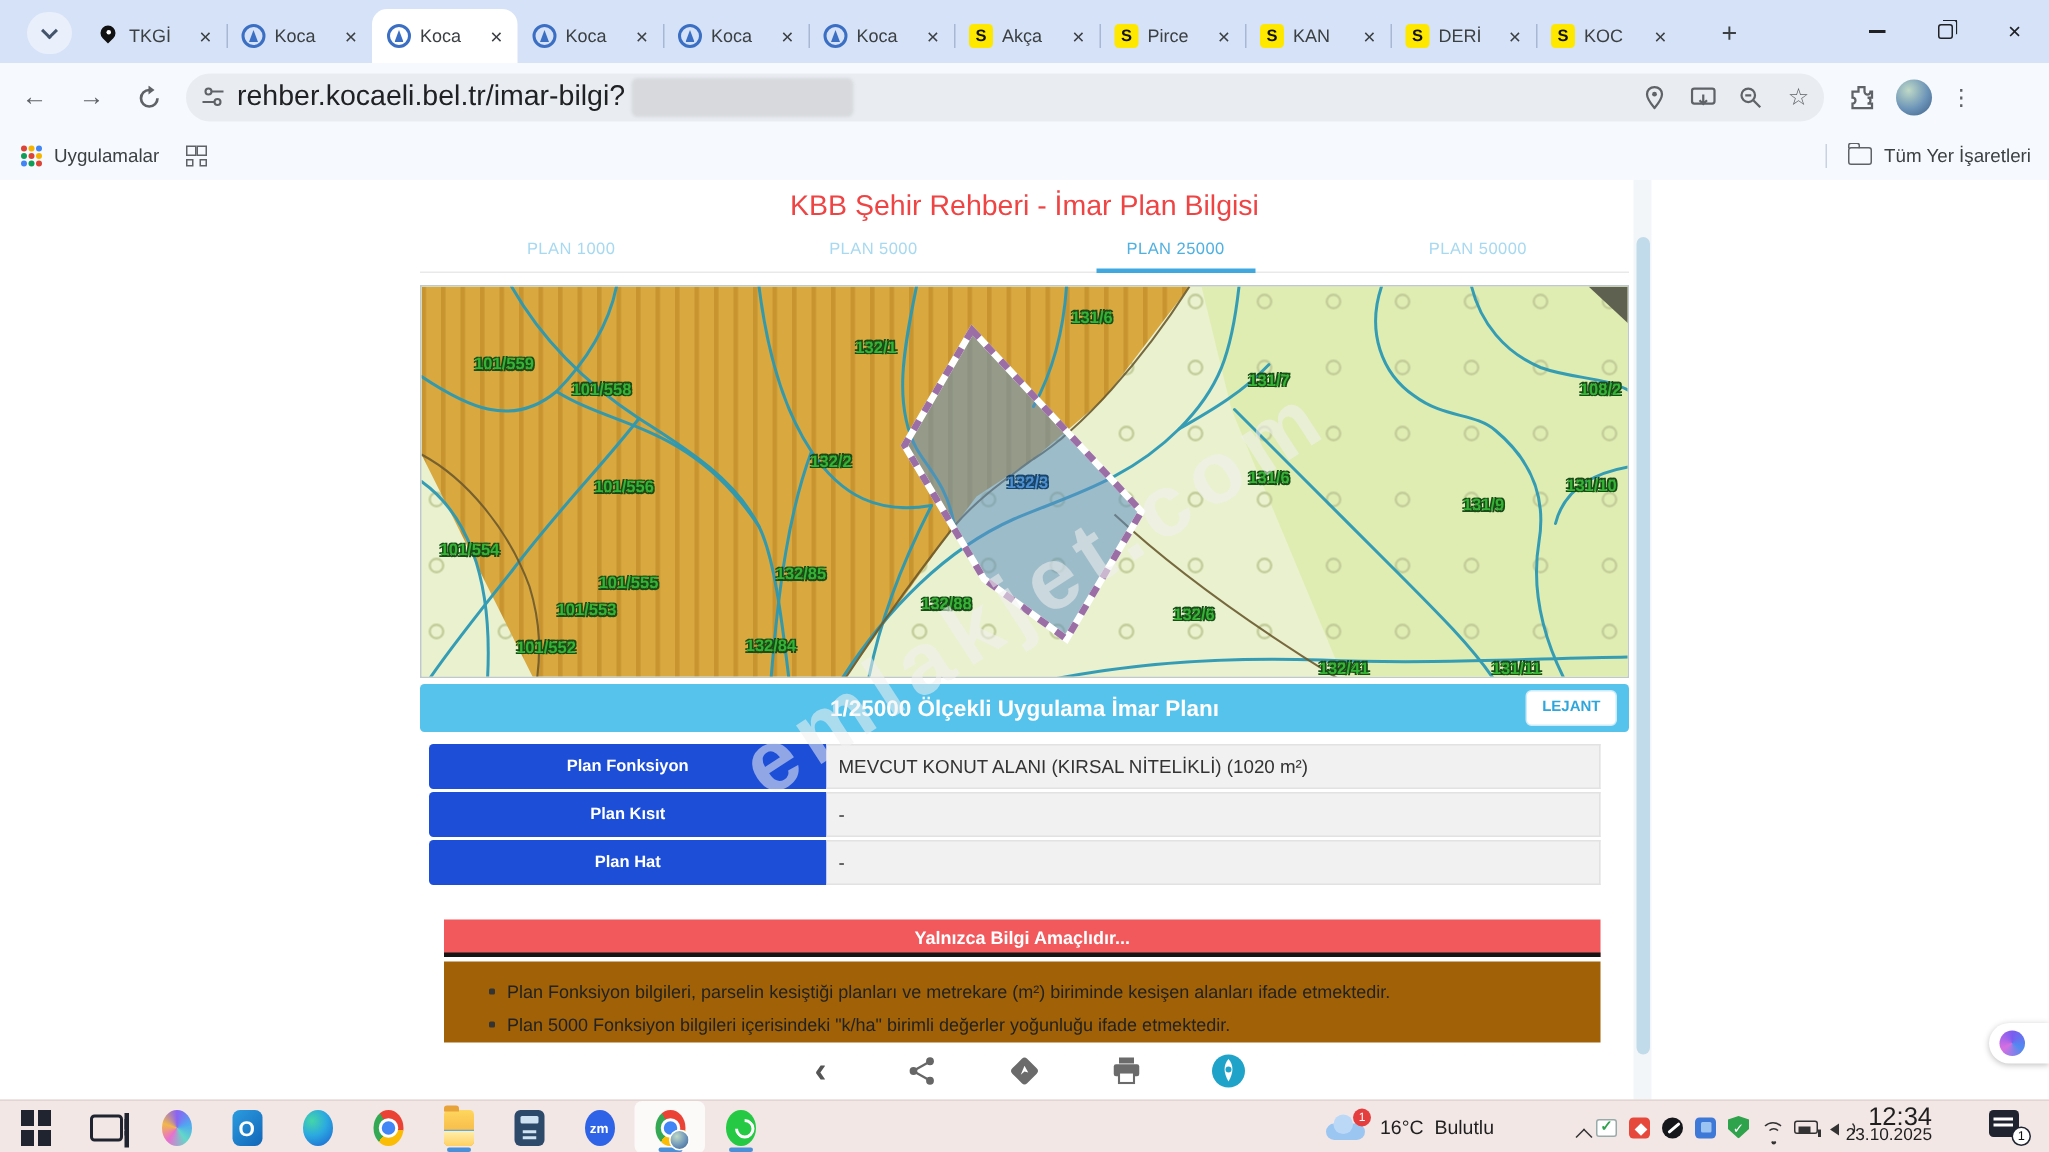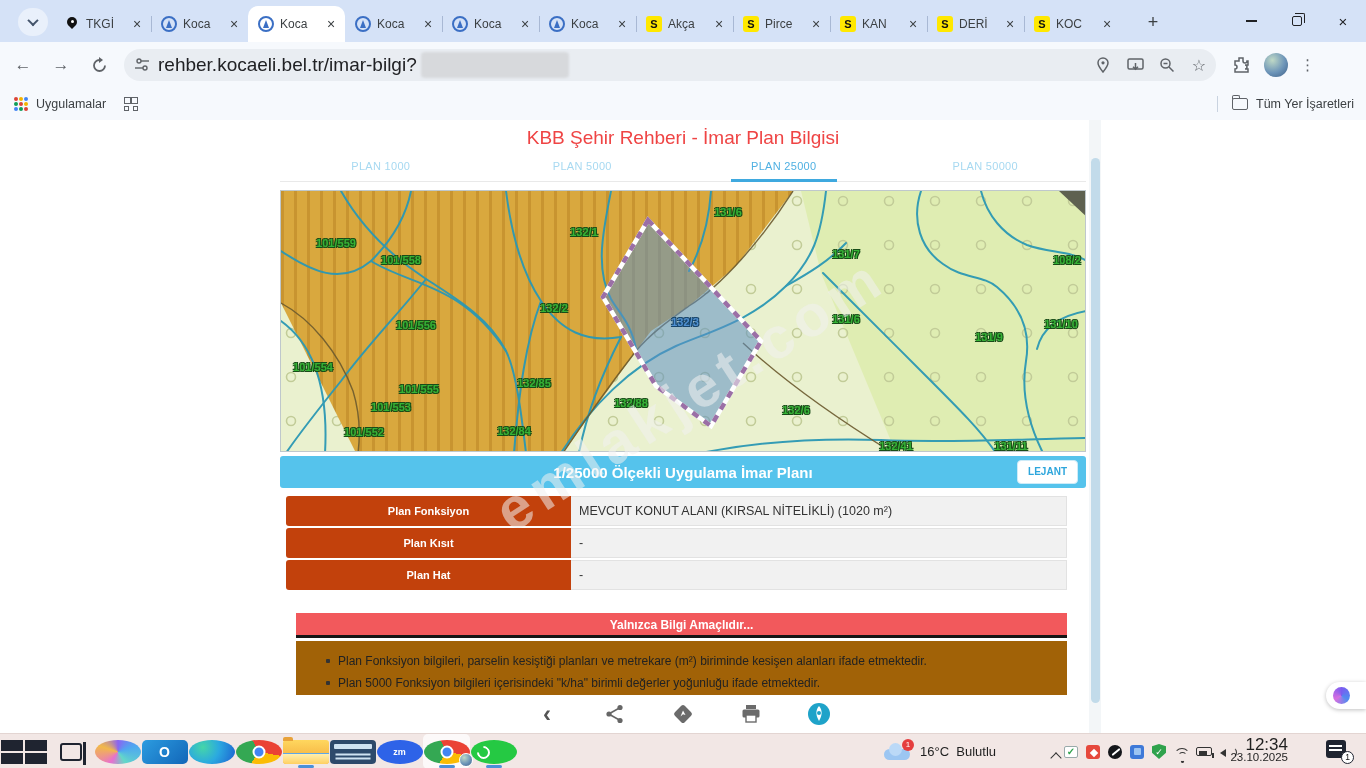--- a/index.html
+++ b/index.html
@@ -78,21 +78,21 @@
     font-size:58px; font-weight:bold; letter-spacing:7px; color:rgba(240,240,240,0.55); pointer-events:none; z-index:6; }
 
   
   .banner { position:absolute; left:0; top:336px; width:806px; height:32px; background:#55C3EC; border-radius:3px; display:flex; align-items:center; justify-content:center; }
   .banner-title { color:#fff; font-size:15px; font-weight:bold; }
   .lejant-btn { position:absolute; right:8px; top:4px; height:24px; background:#fff; border:1px solid #CDEBF8; border-radius:4px; padding:0 10px; font-size:10px; font-weight:bold; color:#2EA6DC; line-height:22px; }
 
   
   .info-table { position:absolute; left:6px; top:376px; width:781px; }
   .info-row { display:flex; height:30px; margin-bottom:2px; }
-  .info-label { width:285px; background:#c2410c; border-radius:3px 0 0 3px; color:#fff; font-size:11px; font-weight:bold; text-align:center; line-height:30px; }
+  .info-label { width:265px; background:#1d4ed8; border-radius:3px 0 0 3px; color:#fff; font-size:11px; font-weight:bold; text-align:center; line-height:30px; }
   .info-value { flex:1; background:#F1F1F1; border:1px solid #E2E2E2; border-left:none; font-size:12.5px; color:#333; line-height:28px; padding-left:8px; }
 
   
   .warn-banner { position:absolute; left:16px; top:493px; width:771px; height:25px; background:#F2595C; border-bottom:3px solid #151515; color:#fff; font-size:12px; font-weight:bold; text-align:center; line-height:24px; }
   .notes { position:absolute; left:16px; top:521px; width:771px; height:68px; background:#a16207; padding:13px 10px 0 30px; }
   .note { position:relative; font-size:12px; color:#222; margin-bottom:8px; padding-left:12px; }
   .note::before { content:''; position:absolute; left:0; top:5px; width:4px; height:4px; background:#333; border-radius:1px; }
 
   
   .bottom-nav { position:absolute; left:0; top:575px; width:806px; height:38px; background:#fff; display:flex; align-items:center; justify-content:center; gap:42px; }
@@ -106,21 +106,21 @@
 
   .ext-pill { position:absolute; left:1326px; top:562px; width:40px; height:27px; background:#fff; border-radius:14px 0 0 14px; box-shadow:0 1px 4px rgba(0,0,0,.25); display:flex; align-items:center; padding-left:7px; }
   .ext-dot { width:17px; height:17px; border-radius:50%; background:conic-gradient(#7B5CF0,#4F8CF0,#D86FE0,#F2A round,#7B5CF0); background:conic-gradient(#7B5CF0,#4F8CF0,#D86FE0,#7B5CF0); }
 
   
   .taskbar { position:absolute; left:0; top:733px; width:1366px; height:35px; background:#F2E7E5; border-top:1px solid #E3D5D2; }
   .taskbar-apps { position:absolute; left:0; top:0; height:35px; display:flex; }
   .app-slot { position:relative; width:47px; height:35px; display:flex; align-items:center; justify-content:center; }
   .app-slot.active { background:rgba(255,255,255,.75); border-radius:5px; }
   .run-bar { position:absolute; bottom:1px; left:50%; transform:translateX(-50%); width:16px; height:3px; border-radius:2px; background:#4A90D9; }
-  .app-icon { width:46px; height:24px; position:relative; }
+  .app-icon { width:20px; height:24px; position:relative; }
   .app-start { background:#1F2430; }
   .app-start::after { content:''; position:absolute; inset:0;
     background:linear-gradient(to right,transparent calc(50% - 1.2px),#F2E7E5 calc(50% - 1.2px) calc(50% + 1.2px),transparent 0),
                linear-gradient(to bottom,transparent calc(50% - 1.2px),#F2E7E5 calc(50% - 1.2px) calc(50% + 1.2px),transparent 0); }
   .app-task-view { width:22px; height:18px; border:2.2px solid #1F2430; border-radius:3px; position:relative; }
   .app-task-view::after { content:''; position:absolute; right:-6px; top:1px; width:2.2px; height:11px; background:#1F2430; box-shadow:0 -4px 0 #1F2430, 0 8px 0 #1F2430; }
   .app-copilot { border-radius:50%; background:conic-gradient(#8A63F2,#4FA8F0,#63D8C8,#E86FD0,#F2B84A,#8A63F2); }
   .app-outlook { border-radius:5px; background:linear-gradient(135deg,#2C9CE0,#1266B8); color:#fff; font-weight:bold; font-size:14px; text-align:center; line-height:24px; }
   .app-outlook::after { content:'O'; }
   .app-edge { border-radius:50%; background:radial-gradient(circle at 30% 30%,#45D6A8 0%,#2BA9E0 45%,#1B5FD0 100%); }

